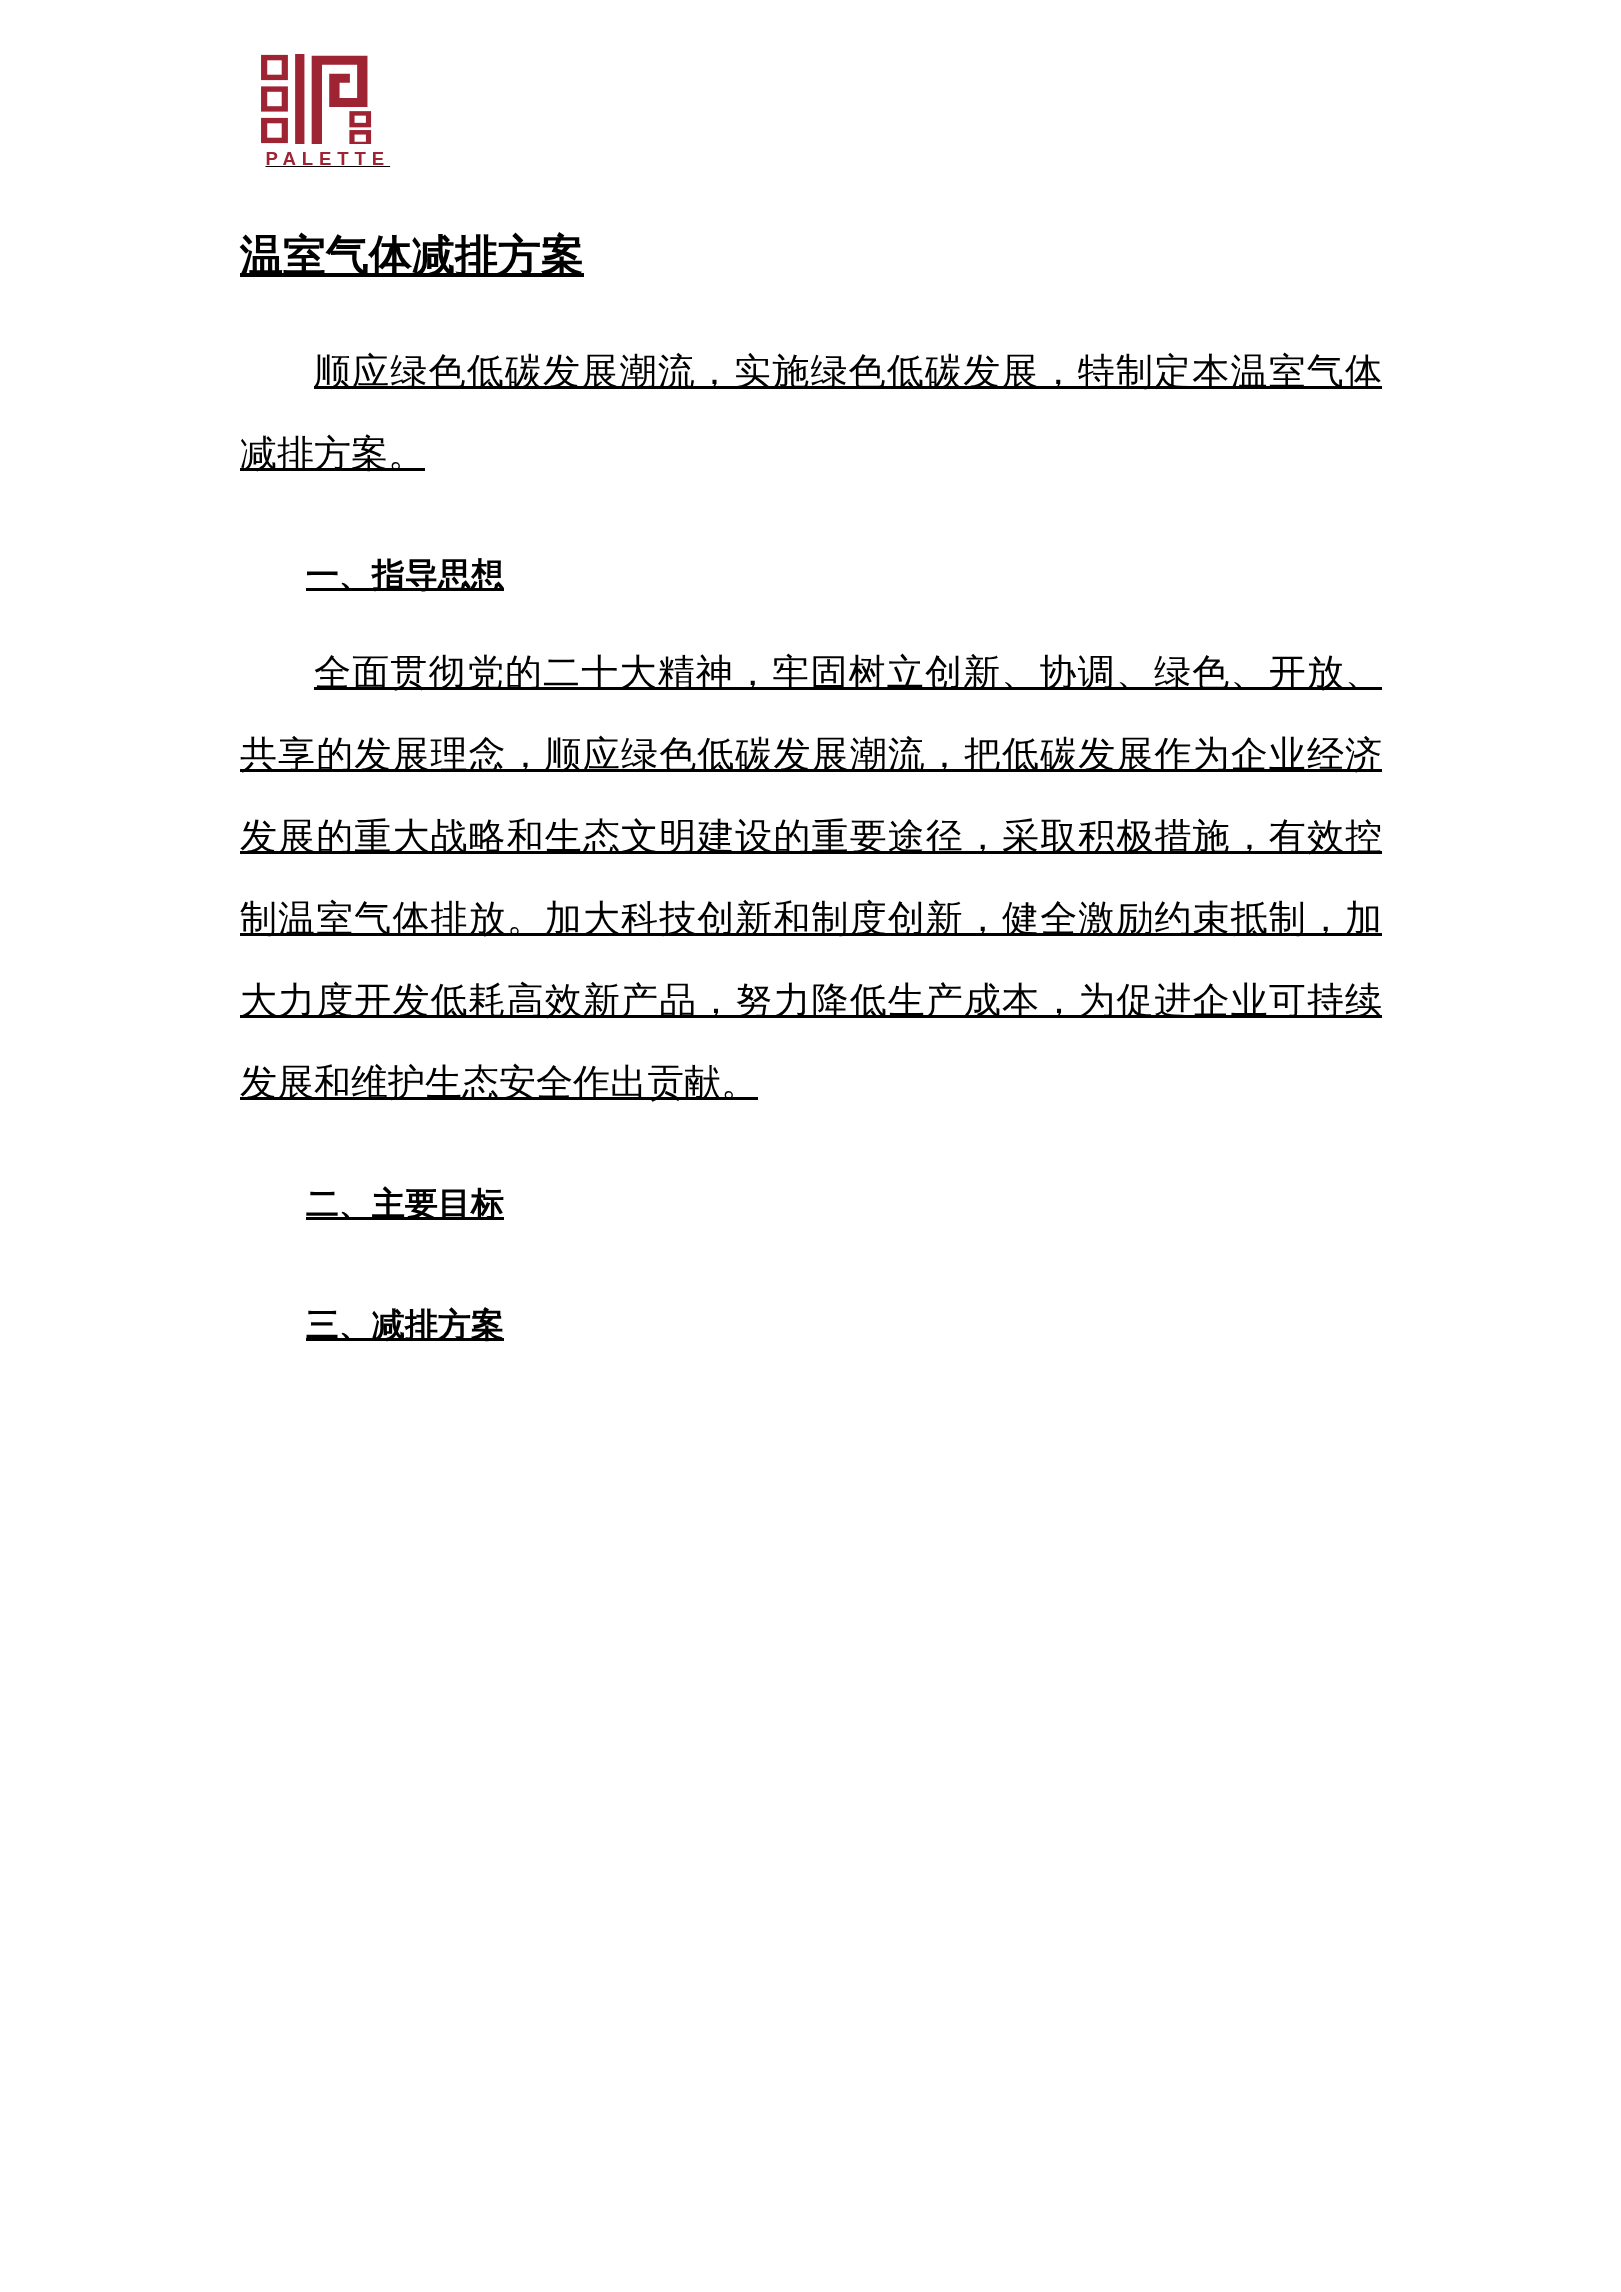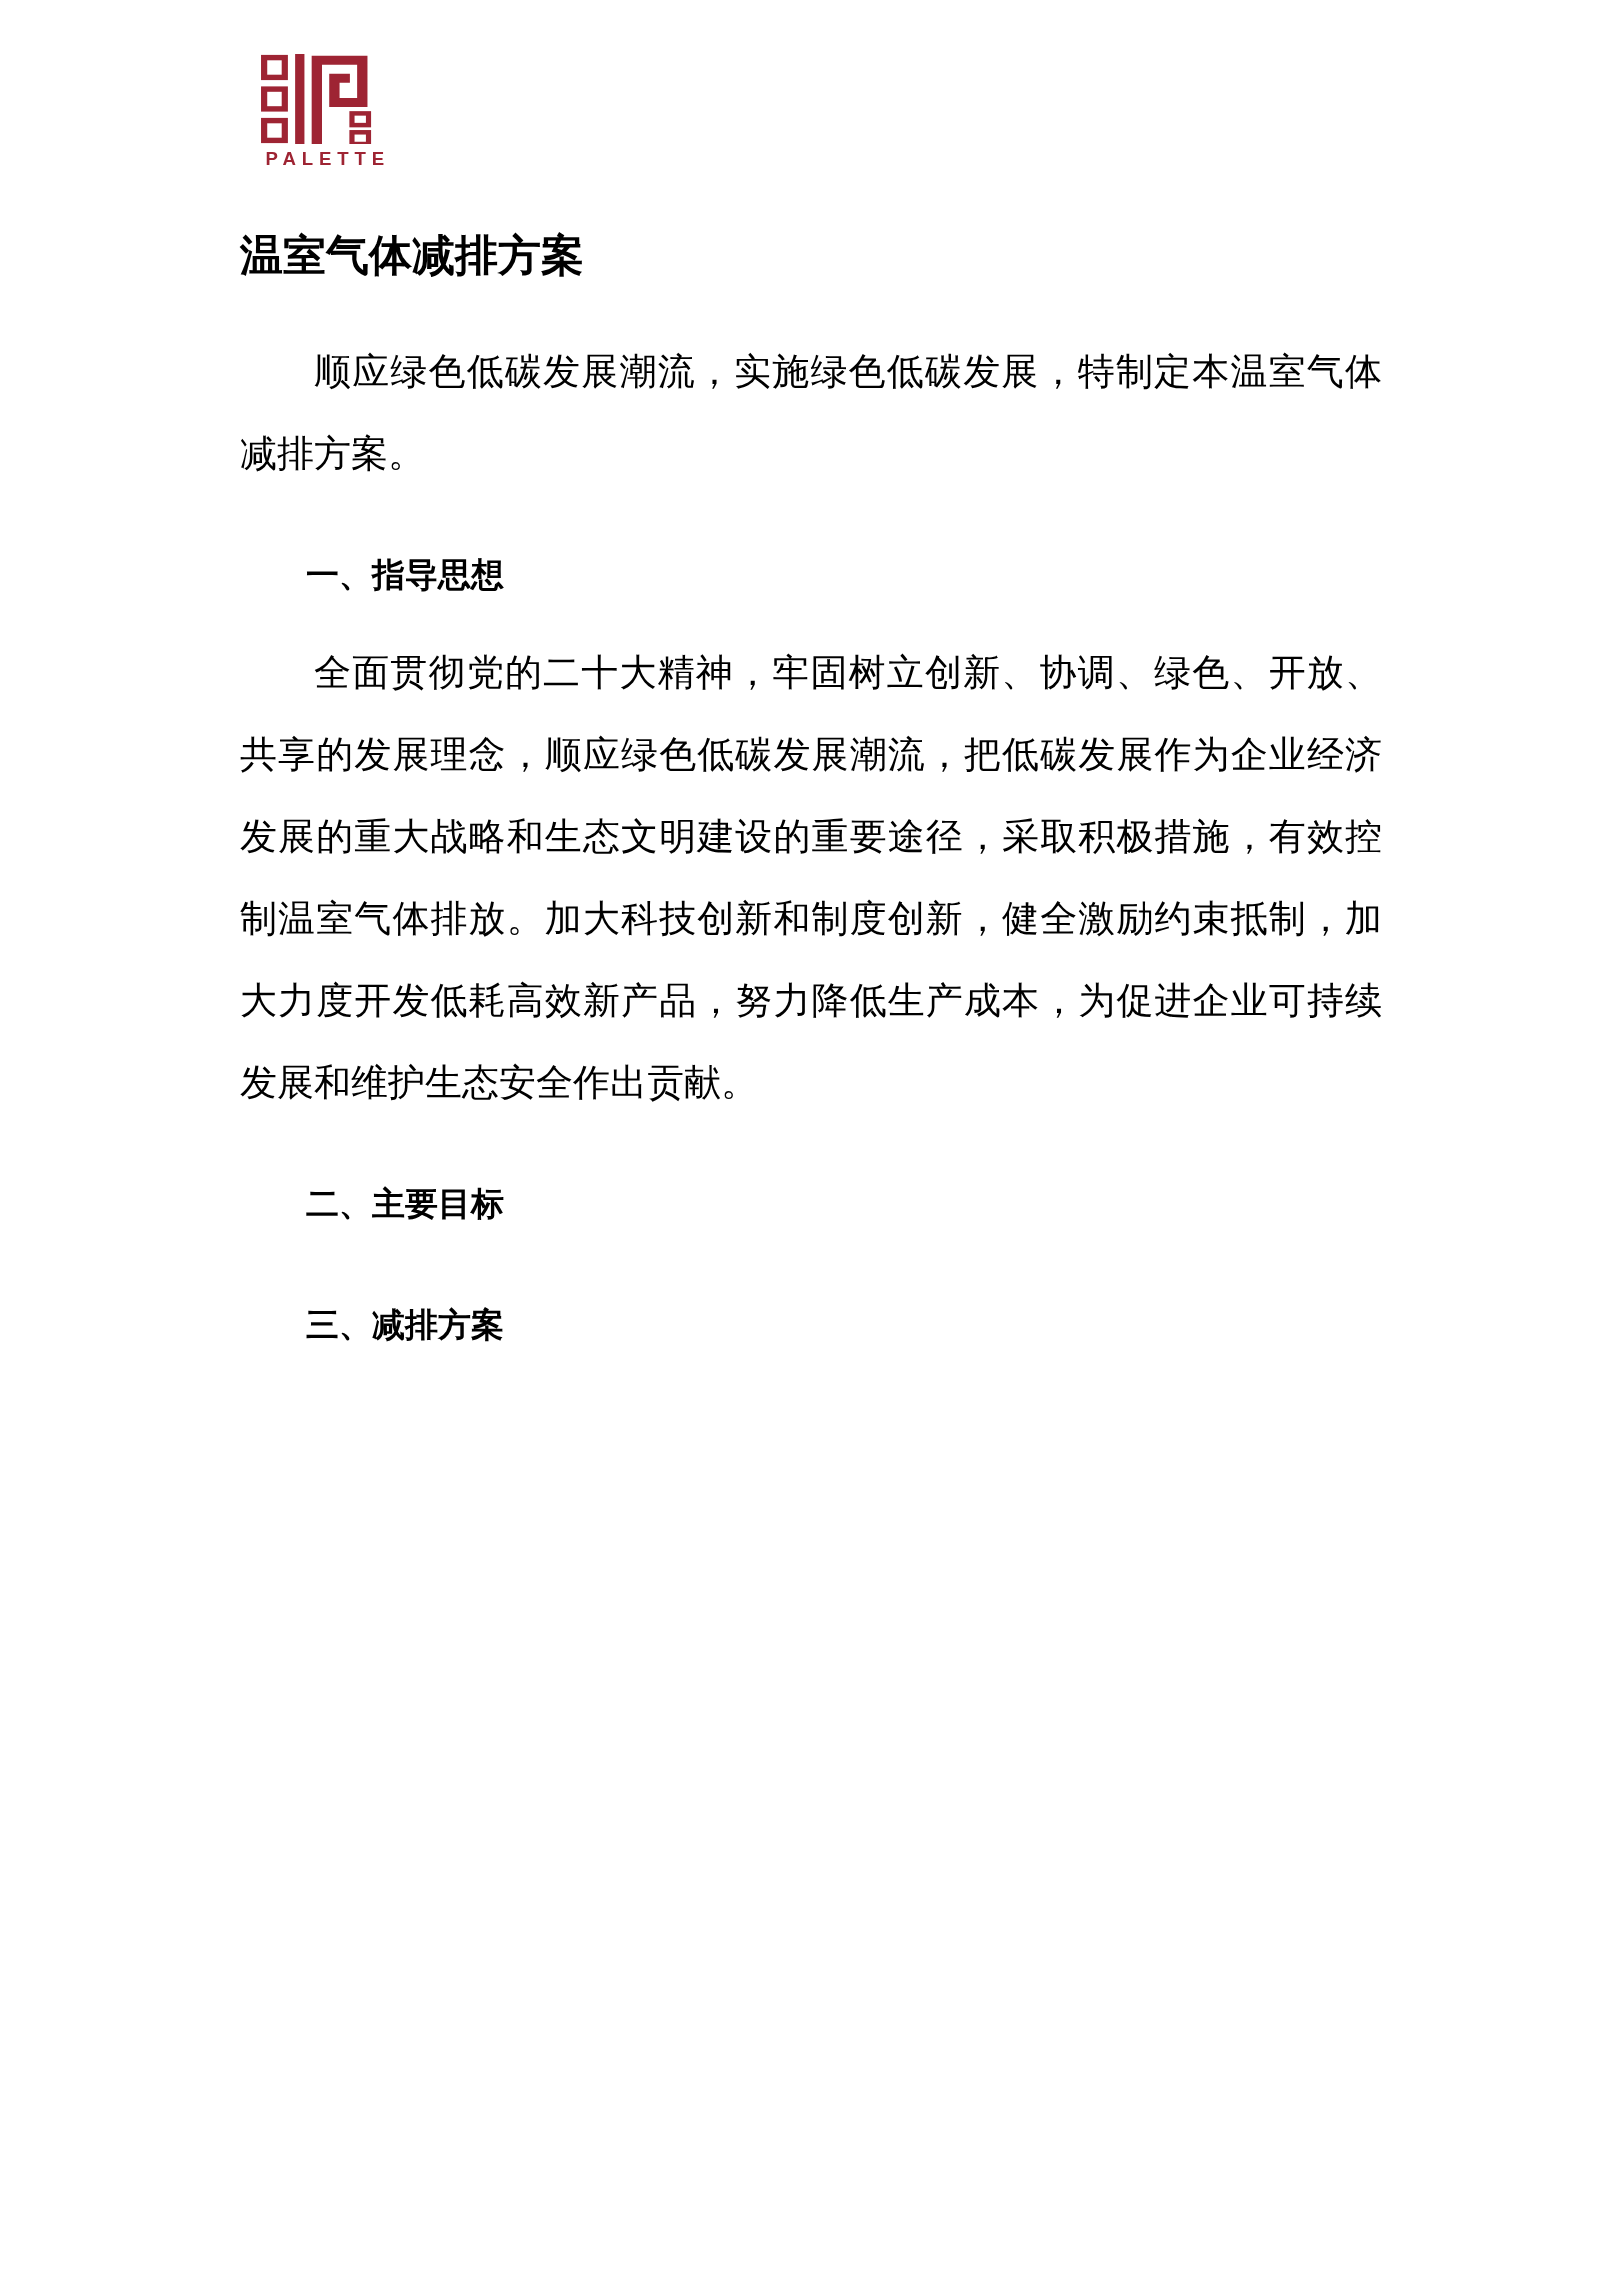--- a/index.html
+++ b/index.html
@@ -10,20 +10,21 @@
   .page {
     position: relative;
     width: 1621px;
     height: 2034px;
     box-sizing: border-box;
     background: #ffffff;
     padding: 54px 239px 0 240px;
     font-family: "Liberation Serif", "DejaVu Serif", serif;
     color: #000000;
     overflow: hidden;
+    text-decoration: underline;
   }
 
   
   .logo-block {
     width: 127px;
     margin-left: 19.6px;
   }
   .logo-mark {
     display: block;
     width: 124px;

